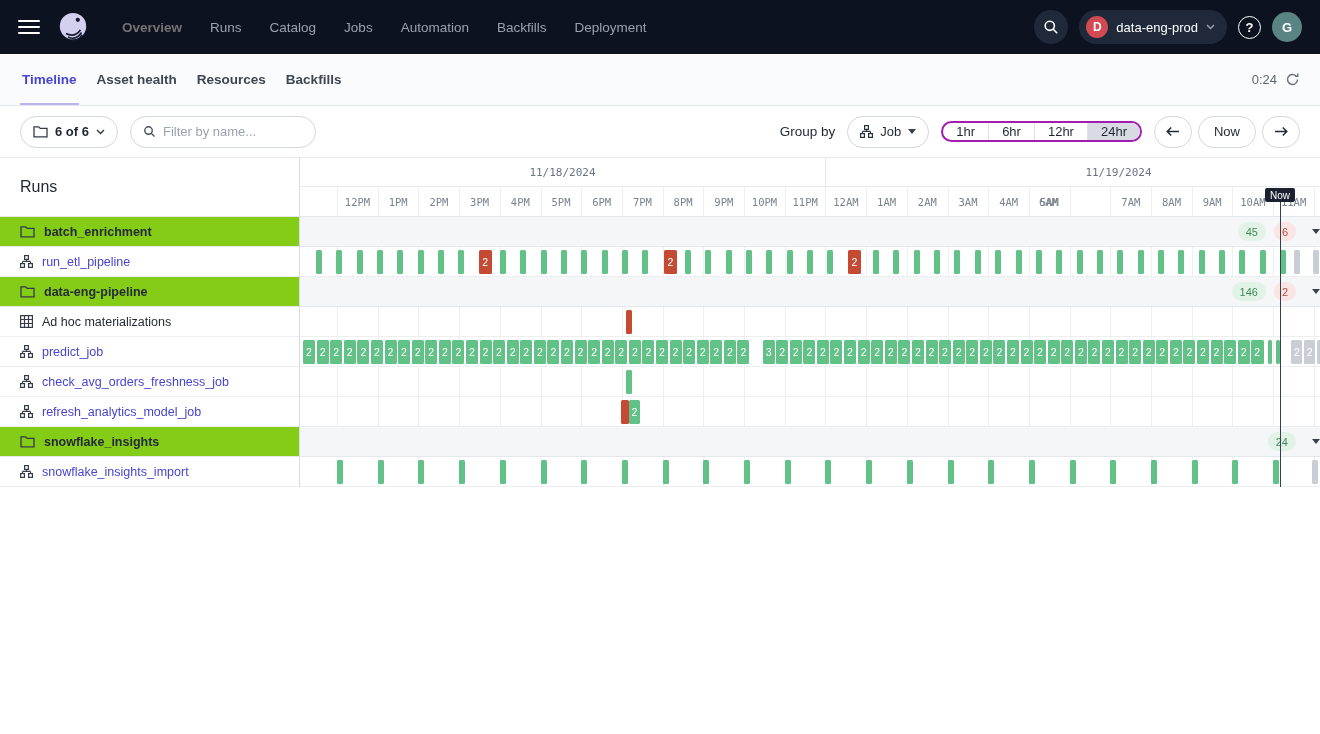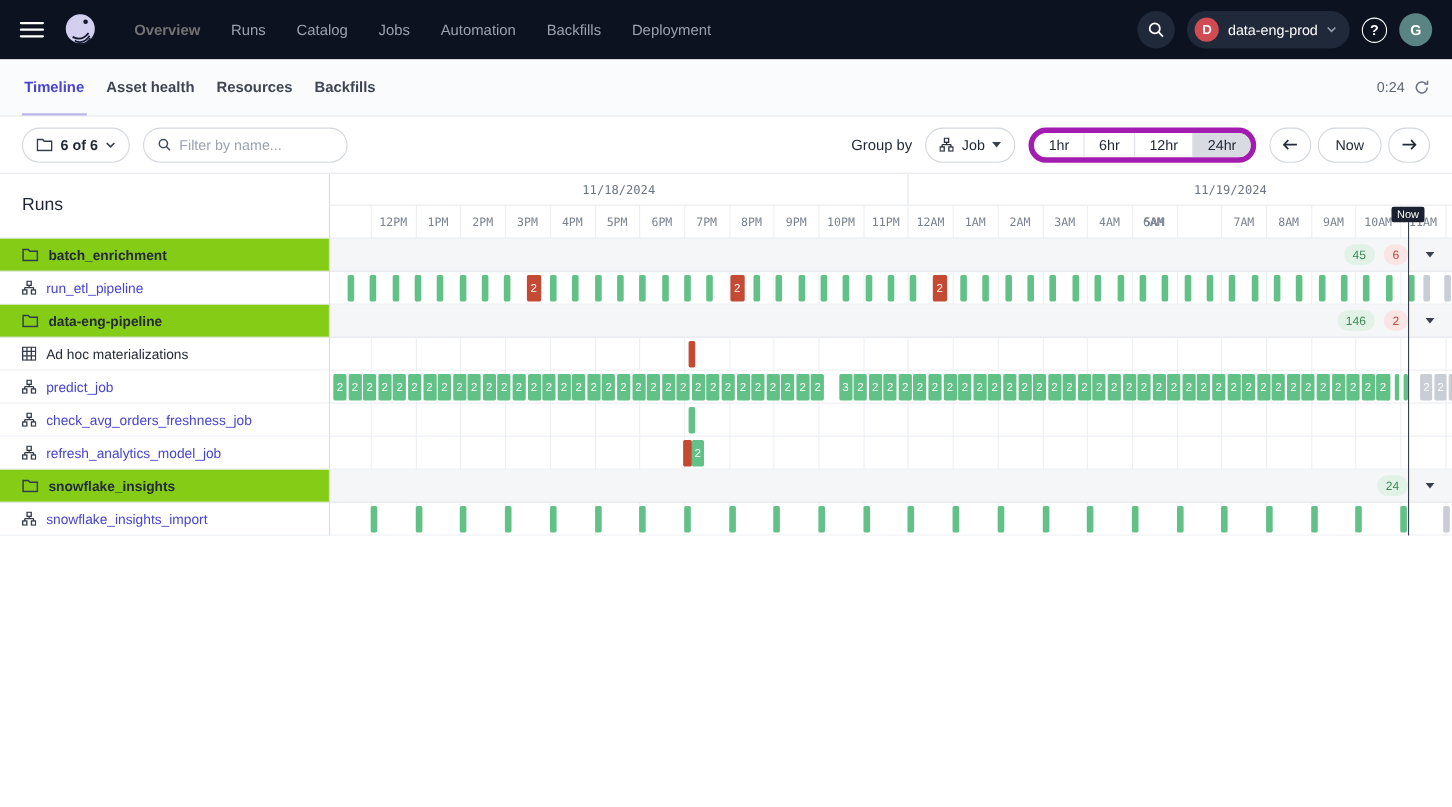--- a/index.html
+++ b/index.html
@@ -33,21 +33,21 @@
 
   
   .toolbar { height:52px; display:flex; align-items:center; padding:0 20px; gap:12px; border-bottom:1px solid #e6e9ed; background:#fff; }
   .btn { height:32px; border:1px solid #d3d7de; border-radius:16px; background:#fff; display:inline-flex; align-items:center; gap:7px; padding:0 12px; font-size:13px; color:#1f2734; cursor:pointer; }
   .btn .lbl { font-weight:600; }
   .filter { height:32px; border:1px solid #d3d7de; border-radius:16px; width:186px; display:flex; align-items:center; gap:7px; padding:0 12px; background:#fff; }
   .filter input { border:0; outline:0; font-size:13px; width:100%; color:#1f2734; background:transparent; font-family:inherit; }
   .filter input::placeholder { color:#9aa3b1; }
   .toolbar-right { margin-left:auto; display:flex; align-items:center; gap:12px; }
   .groupby-label { font-size:13.5px; color:#1f2734; }
-  .segmented { display:flex; border:5px solid #a21caf; border-radius:16px; overflow:hidden; height:32px; background:#fff; }
+  .segmented { display:flex; border:2px solid #a21caf; border-radius:16px; overflow:hidden; height:21px; background:#fff; }
   .seg { padding:0 13px; font-size:13px; color:#1f2734; display:flex; align-items:center; border-left:1px solid #dfe2e8; cursor:pointer; }
   .seg:first-child { border-left:0; }
   .seg.active { background:#d8dbe2; }
   .nav-btns { display:flex; gap:6px; }
   .icon-btn { width:38px; justify-content:center; padding:0; }
   .tri { width:0; height:0; border-left:4px solid transparent; border-right:4px solid transparent; border-top:5px solid #39414e; }
 
   
   .timeline { display:flex; position:relative; }
   .leftcol { width:300px; flex:none; border-right:1px solid #d8dce2; }
@@ -65,21 +65,21 @@
   .day-divider { position:absolute; left:525px; top:0; height:29px; border-left:1px solid #e4e7eb; }
   .hours-row { height:30px; position:relative; border-bottom:1px solid #e3e6eb; }
   .hour-label { position:absolute; top:0; height:30px; width:41px; display:flex; align-items:center; justify-content:center; font-family:"DejaVu Sans Mono", monospace; font-size:10.5px; color:#79828f; }
   .gridline { position:absolute; top:29px; bottom:0; width:0; border-left:1px solid #edeff3; }
   .chart-row { height:30px; position:relative; border-bottom:1px solid #eceef2; background:transparent; }
   .chart-row.group { background:#f4f6f8; border-bottom:1px solid #e4e7ec; }
   .bar { position:absolute; top:3px; height:24px; border-radius:1.5px; display:flex; align-items:center; justify-content:center; color:#fff; font-size:10.5px; font-weight:500; cursor:pointer; z-index:2; }
   .bar.success { background:var(--success,#62c186); }
   .bar.failure { background:var(--failure,#c44a34); }
   .bar.queued  { background:var(--queued,#c9ced6); }
-  .row-meta { position:absolute; right:0; top:0; height:100%; display:flex; align-items:center; padding-right:16px; gap:8px; z-index:3;margin-left:28px; }
+  .row-meta { position:absolute; right:0; top:0; height:100%; display:flex; align-items:center; padding-right:0; gap:8px; z-index:3;margin-left:28px; }
   .badge { height:19px; border-radius:9.5px; padding:0 8px; font-size:11px; display:flex; align-items:center; font-weight:500; }
   .badge.ok { background:var(--okbg,#e2f2e7); color:var(--oktext,#3e8a57); }
   .badge.fail { background:var(--failbg,#f9e6e4); color:var(--failtext,#b9473c); }
   .row-caret { margin-left:8px; cursor:pointer; display:flex; }
   .now-line { position:absolute; width:1px; background:#383f4c; top:44px; bottom:0; z-index:5; }
   .now-badge { position:absolute; top:30px; transform:translateX(-50%); background:#1b2130; color:#fff; font-size:10px; padding:1.5px 5px; border-radius:2px; z-index:6; }
 </style>
 </head>
 <body>
 

